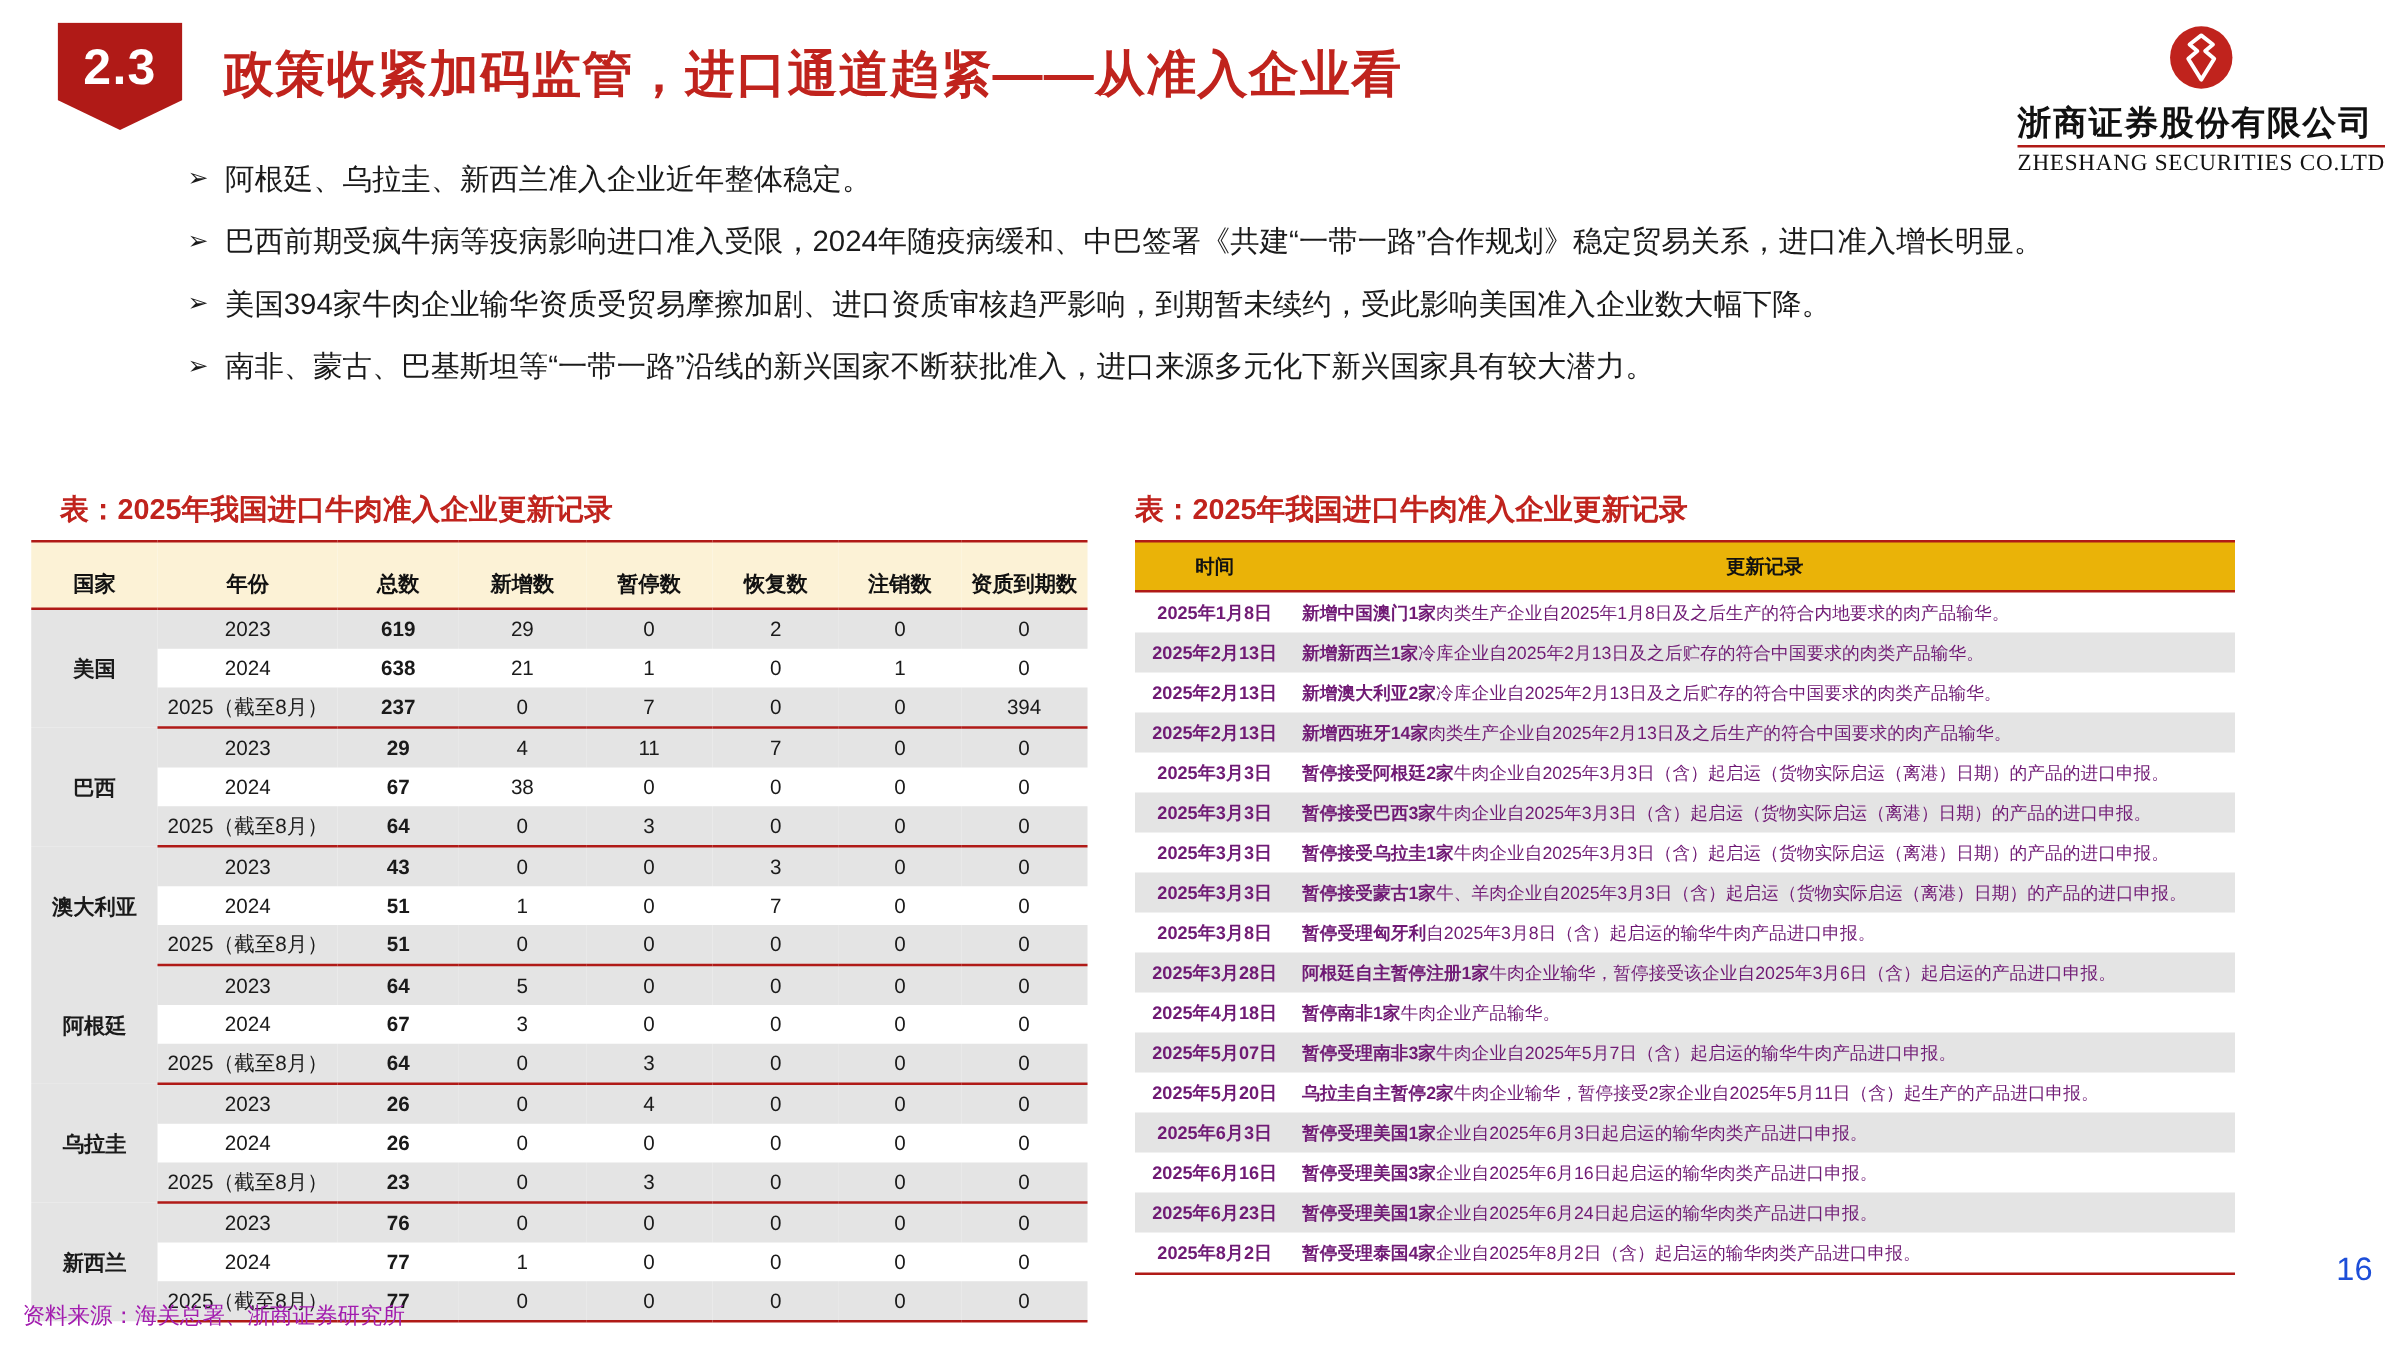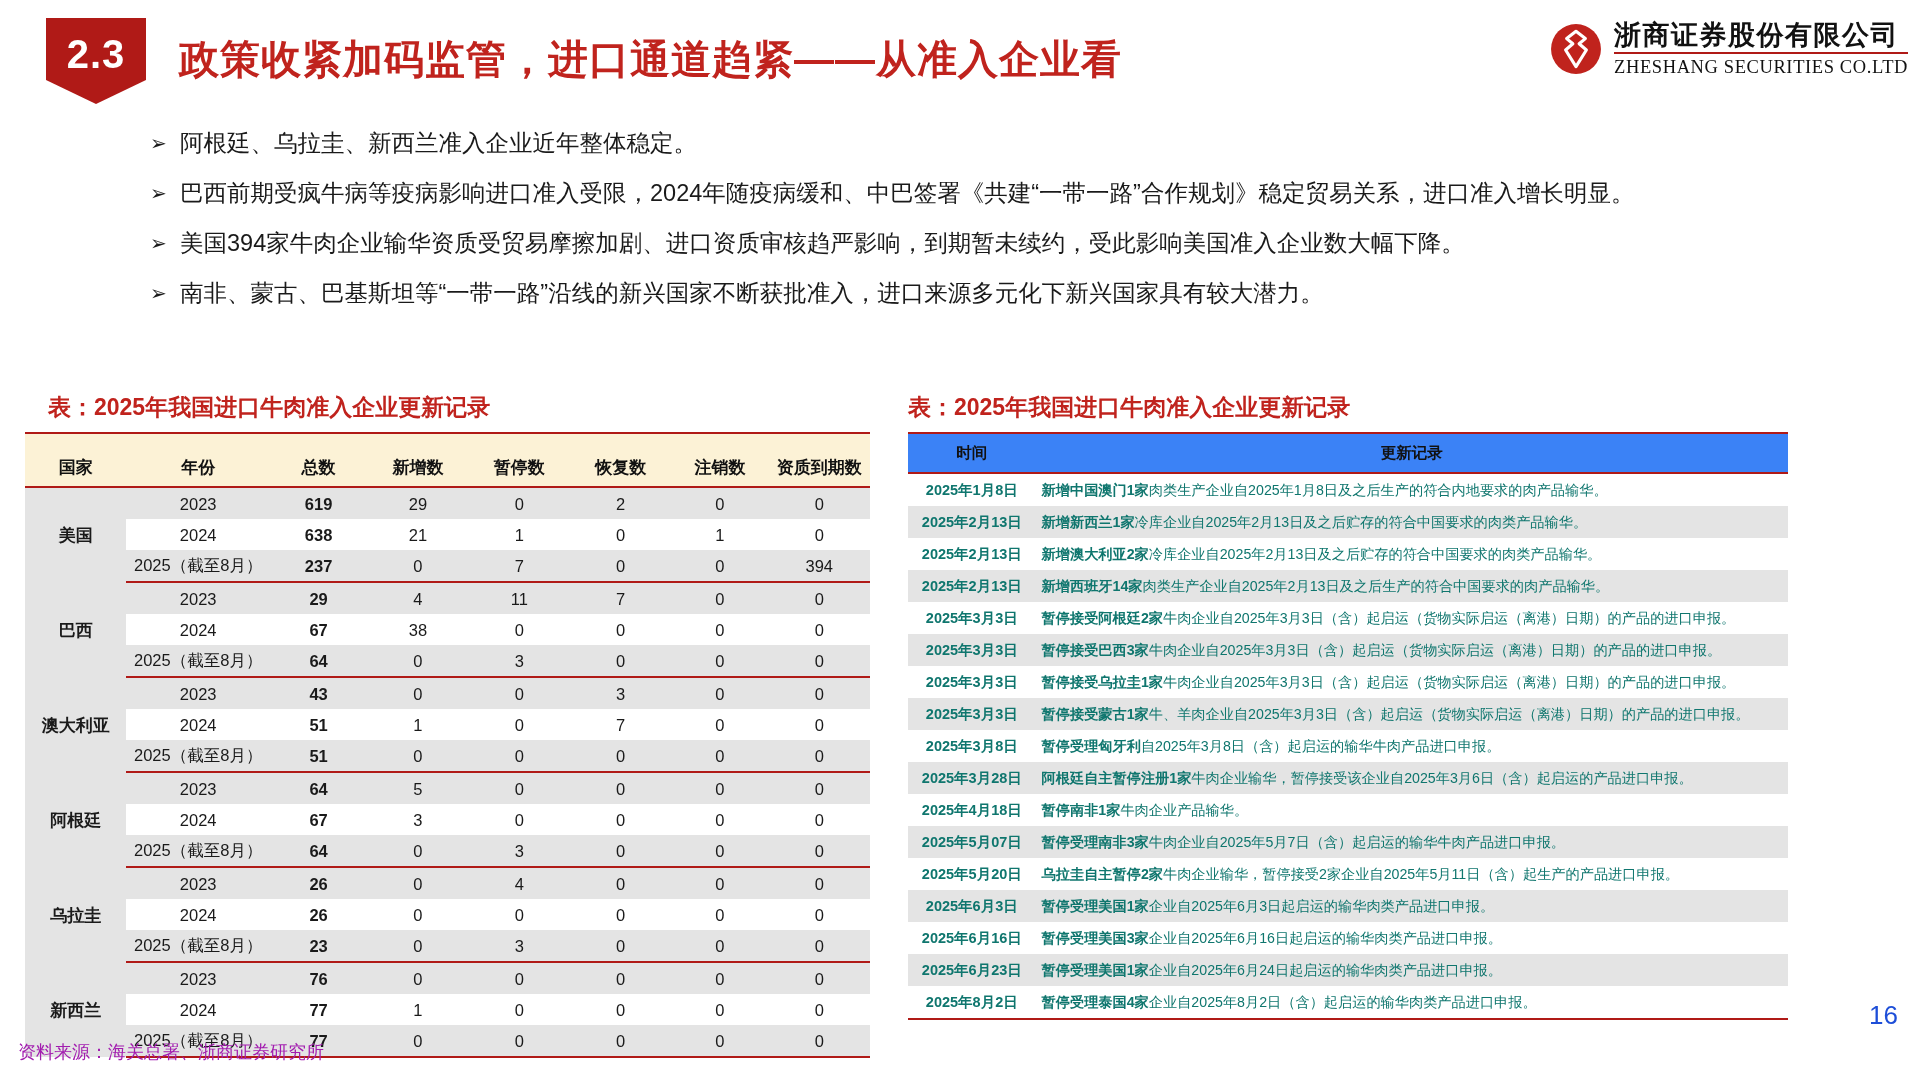--- a/index.html
+++ b/index.html
@@ -54,20 +54,21 @@
   }
 
   
   .logo {
     position: absolute;
     right: 22px;
     top: 20px;
     display: flex;
     align-items: center;
     gap: 12px;
+    flex-direction: column;
   }
   .logo-mark {
     width: 52px;
     height: 52px;
     flex: 0 0 auto;
   }
   .logo-text {
     display: flex;
     flex-direction: column;
     align-items: flex-start;
@@ -174,32 +175,32 @@
 
   
   .right-table-wrap {
     position: absolute;
     left: 908px;
     top: 432px;
     width: 880px;
   }
   .right-table-wrap table.tbl { font-size: 14.2px; }
   .right-table-wrap thead th {
-    background: #3b82f6;
+    background: #eab308;
     font-weight: bold;
     font-size: 15.5px;
     color: #111111;
     text-align: center;
     padding: 9px 0 8px 0;
     border-top: 2.5px solid #b01a17;
     border-bottom: 2.5px solid #b01a17;
   }
   .right-table-wrap tbody td {
     padding: 7px 2px 6px 2px;
-    color: #0f766e;
+    color: #701a75;
     vertical-align: middle;
   }
   .right-table-wrap tbody td.date {
     text-align: center;
     font-weight: bold;
     font-size: 14.5px;
     white-space: nowrap;
     width: 128px;
   }
   .right-table-wrap tbody td.rec {

